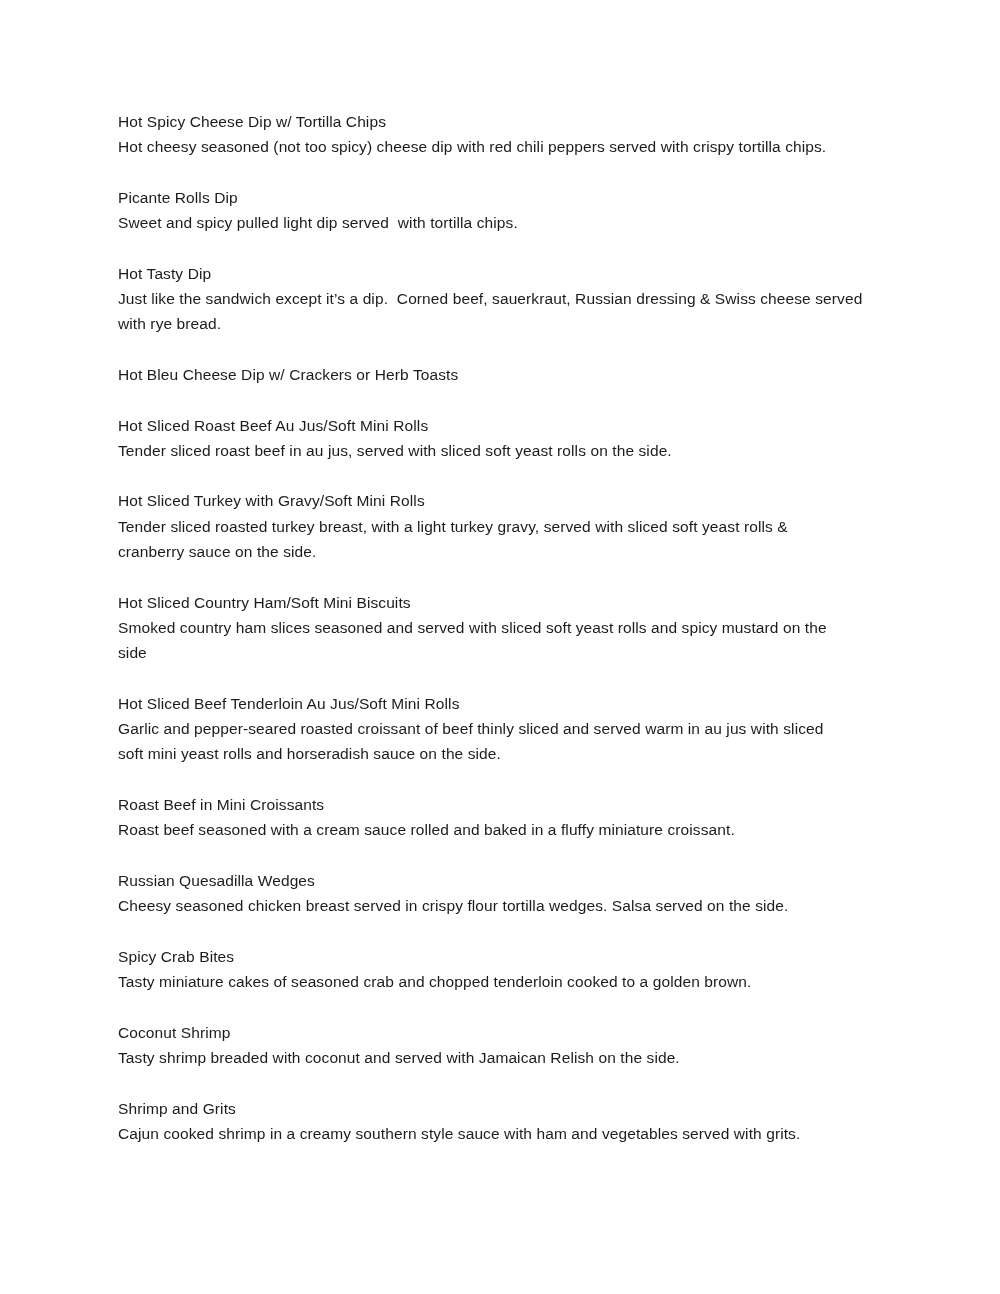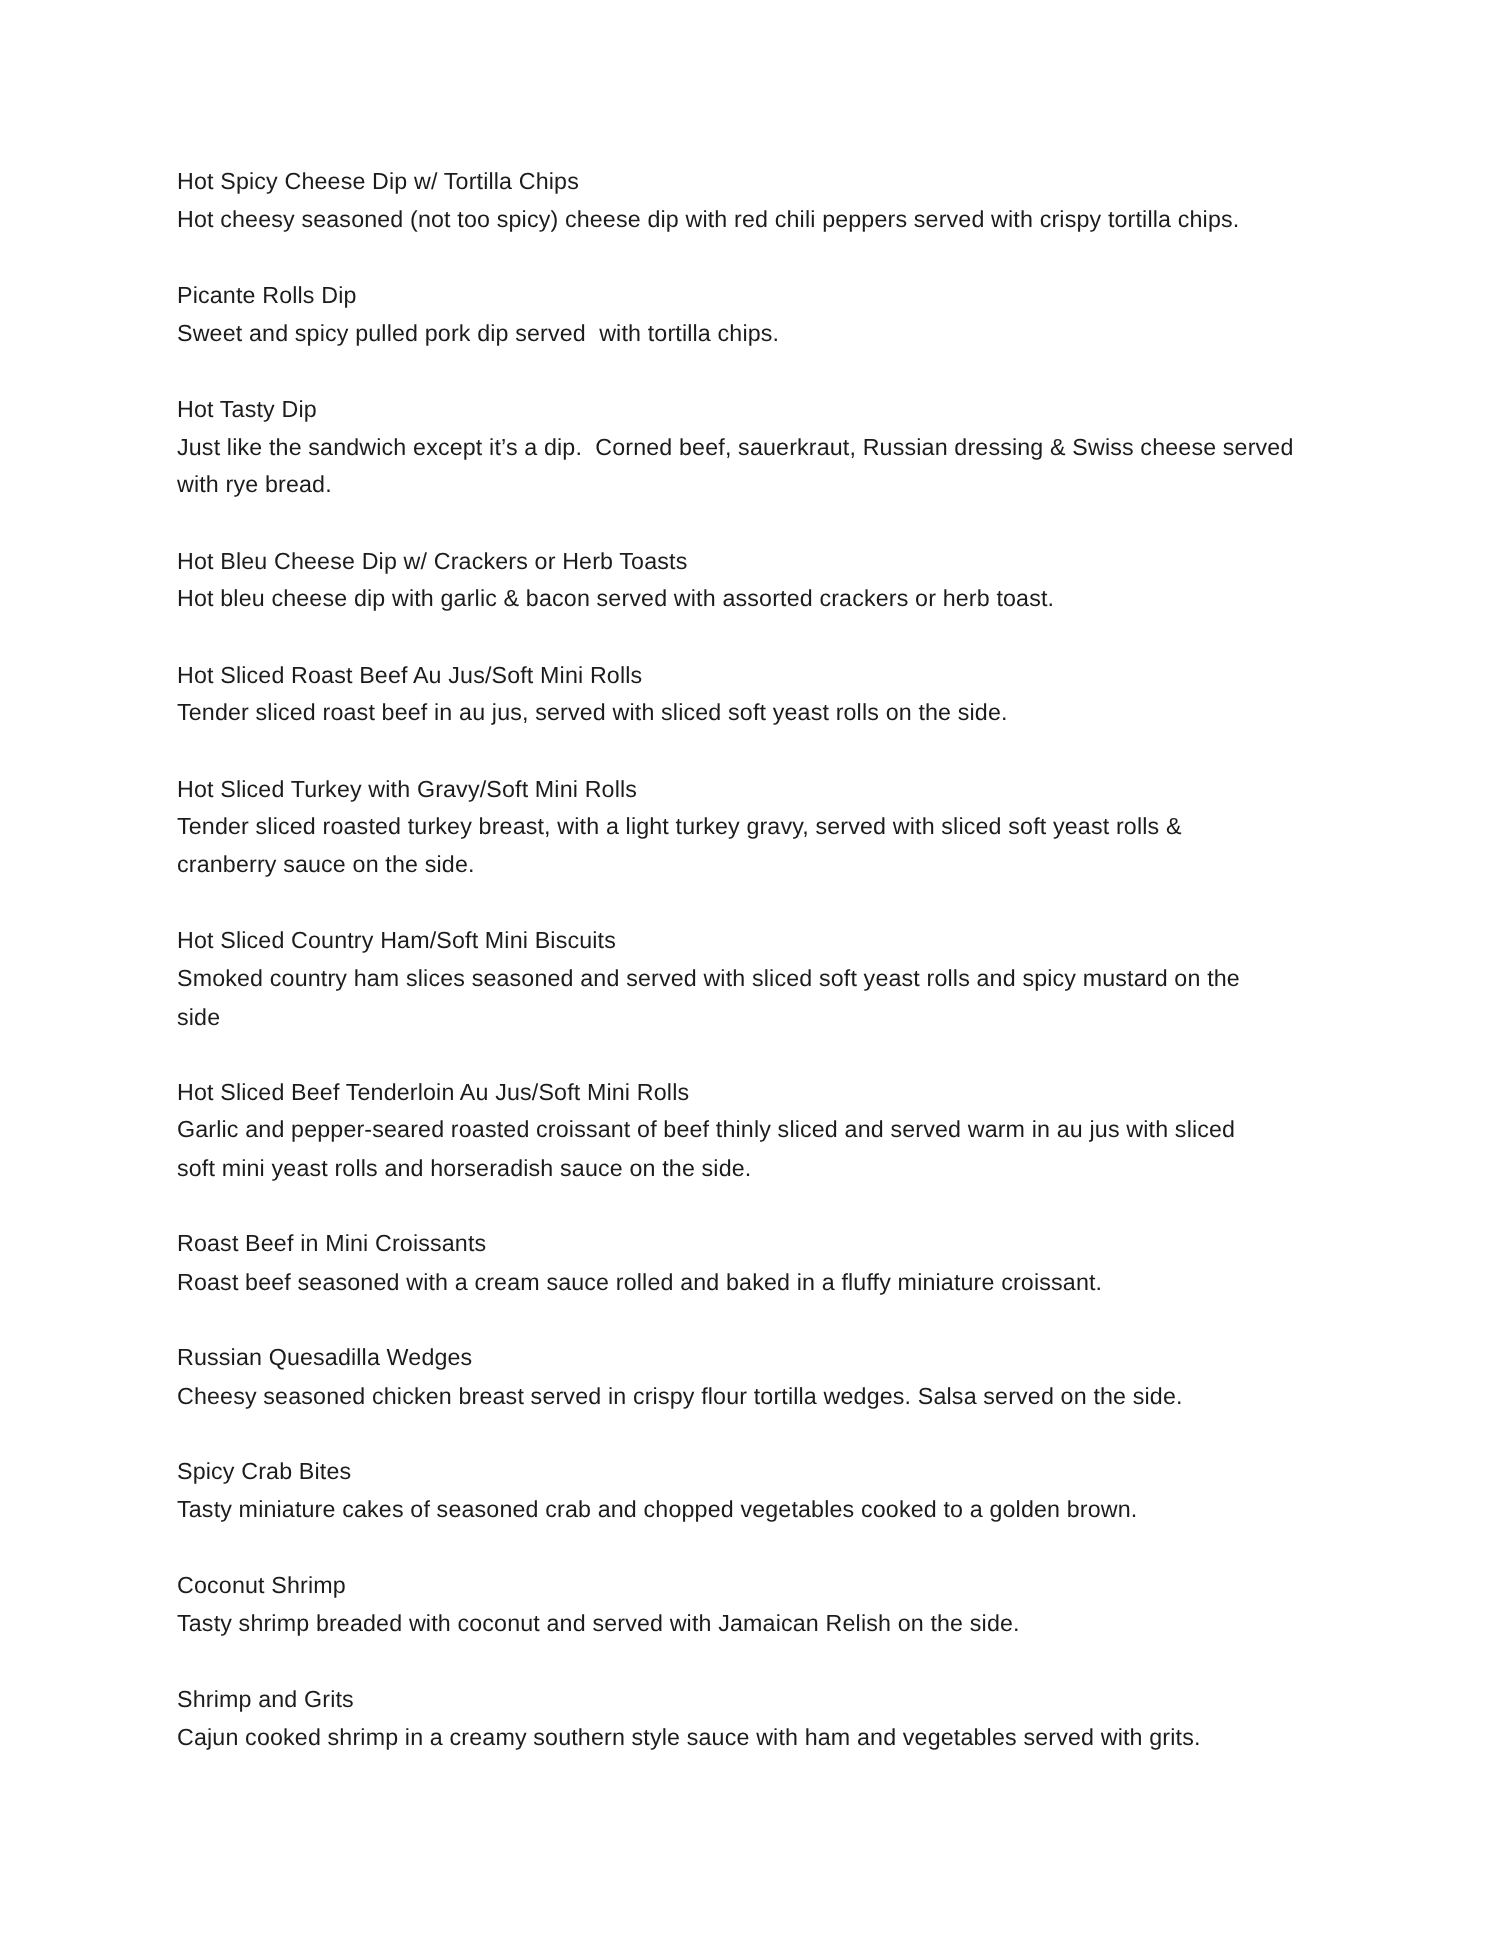--- a/index.html
+++ b/index.html
@@ -39,32 +39,31 @@
 
 <div class="page">
 
   <div class="menu-item">
     <div class="item-name">Hot Spicy Cheese Dip w/ Tortilla Chips</div>
     <div class="item-desc">Hot cheesy seasoned (not too spicy) cheese dip with red chili peppers served with crispy tortilla chips.</div>
   </div>
 
   <div class="menu-item">
     <div class="item-name">Picante Rolls Dip</div>
-    <div class="item-desc">Sweet and spicy pulled pork dip served  with tortilla chips.</div>
+    <div class="item-desc">Sweet and spicy pulled light dip served  with tortilla chips.</div>
   </div>
 
   <div class="menu-item">
     <div class="item-name">Hot Tasty Dip</div>
     <div class="item-desc">Just like the sandwich except it’s a dip.  Corned beef, sauerkraut, Russian dressing &amp; Swiss cheese served
 with rye bread.</div>
   </div>
 
   <div class="menu-item">
     <div class="item-name">Hot Bleu Cheese Dip w/ Crackers or Herb Toasts</div>
-    <div class="item-desc">Hot bleu cheese dip with garlic &amp; bacon served with assorted crackers or herb toast.</div>
   </div>
 
   <div class="menu-item">
     <div class="item-name">Hot Sliced Roast Beef Au Jus/Soft Mini Rolls</div>
     <div class="item-desc">Tender sliced roast beef in au jus, served with sliced soft yeast rolls on the side.</div>
   </div>
 
   <div class="menu-item">
     <div class="item-name">Hot Sliced Turkey with Gravy/Soft Mini Rolls</div>
     <div class="item-desc">Tender sliced roasted turkey breast, with a light turkey gravy, served with sliced soft yeast rolls &amp;
@@ -88,21 +87,21 @@
     <div class="item-desc">Roast beef seasoned with a cream sauce rolled and baked in a fluffy miniature croissant.</div>
   </div>
 
   <div class="menu-item">
     <div class="item-name">Russian Quesadilla Wedges</div>
     <div class="item-desc">Cheesy seasoned chicken breast served in crispy flour tortilla wedges. Salsa served on the side.</div>
   </div>
 
   <div class="menu-item">
     <div class="item-name">Spicy Crab Bites</div>
-    <div class="item-desc">Tasty miniature cakes of seasoned crab and chopped vegetables cooked to a golden brown.</div>
+    <div class="item-desc">Tasty miniature cakes of seasoned crab and chopped tenderloin cooked to a golden brown.</div>
   </div>
 
   <div class="menu-item">
     <div class="item-name">Coconut Shrimp</div>
     <div class="item-desc">Tasty shrimp breaded with coconut and served with Jamaican Relish on the side.</div>
   </div>
 
   <div class="menu-item">
     <div class="item-name">Shrimp and Grits</div>
     <div class="item-desc">Cajun cooked shrimp in a creamy southern style sauce with ham and vegetables served with grits.</div>

